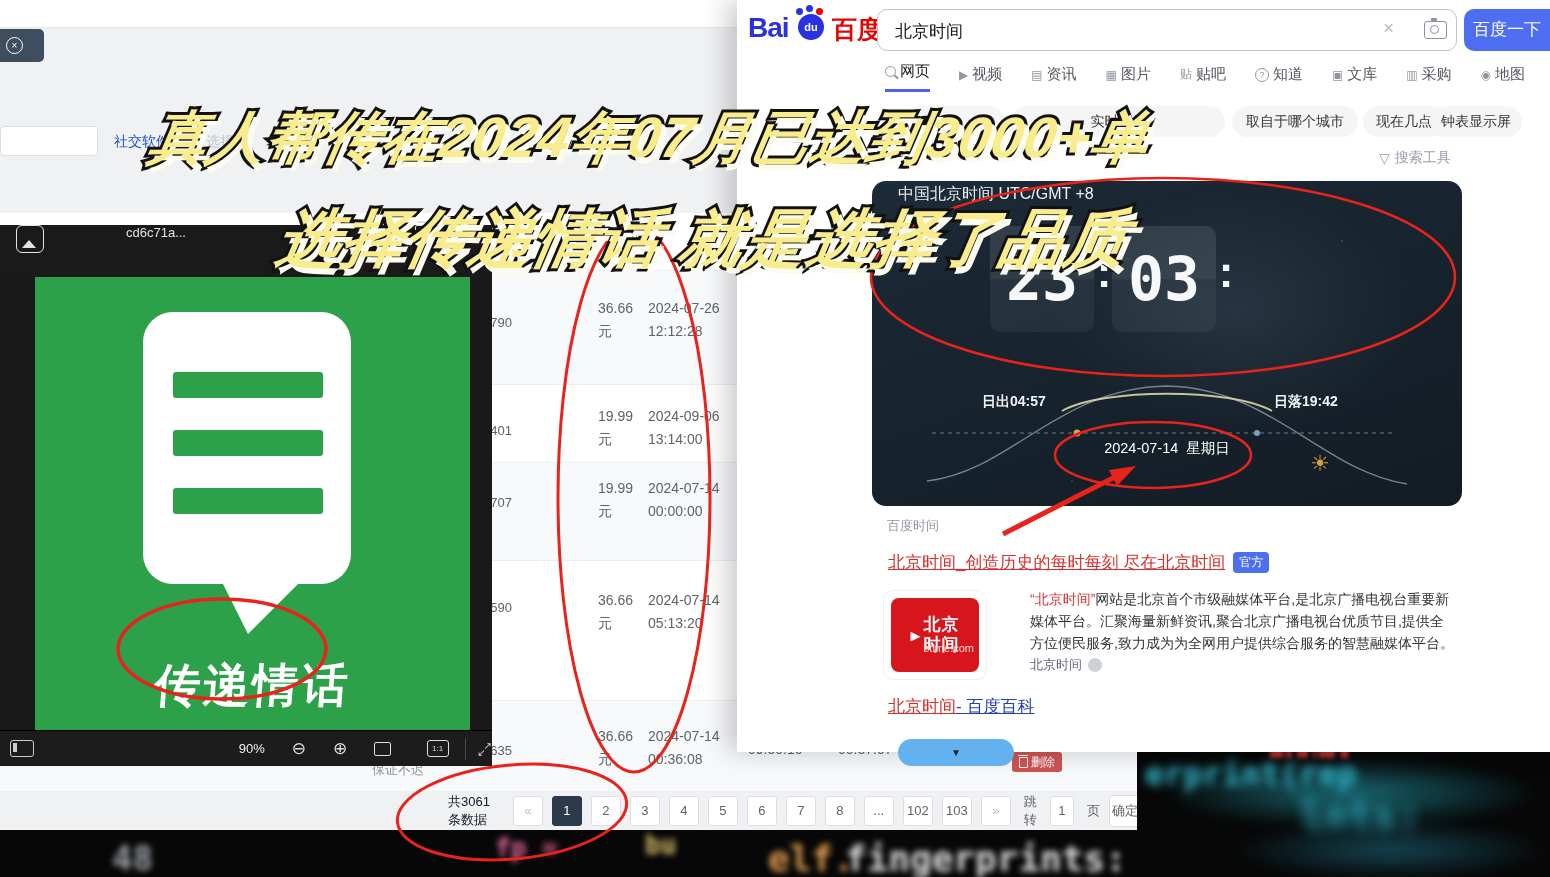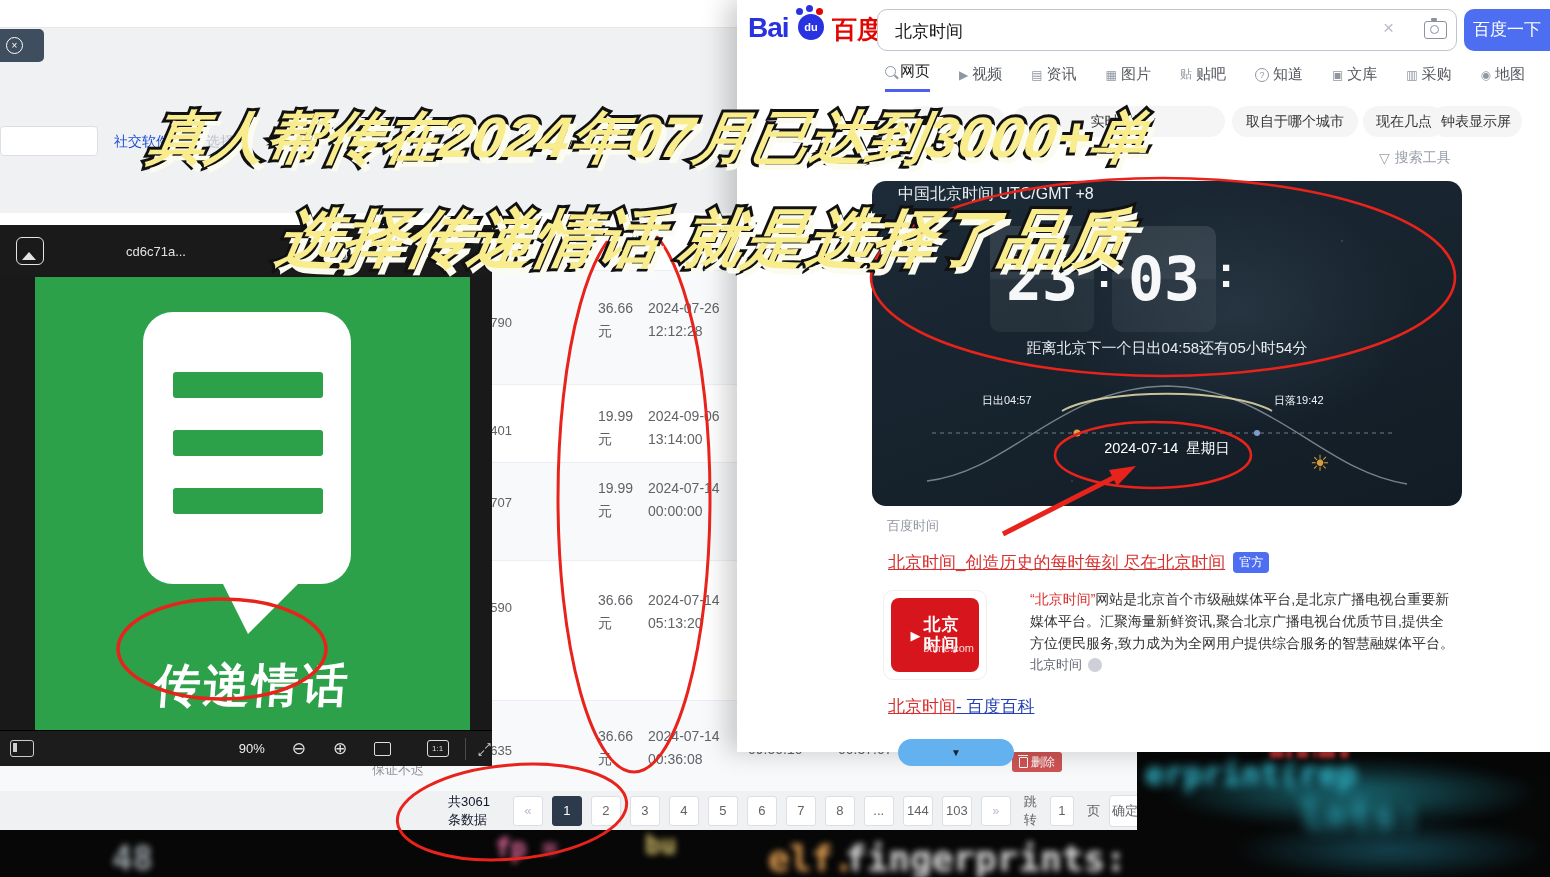--- a/index.html
+++ b/index.html
@@ -30,21 +30,21 @@
   .pagi{position:absolute;left:448px;top:793px;display:flex;align-items:center;gap:9px;z-index:11}
   .pagi .total{font-size:13px;color:#0f172a;margin-right:3px}
   .pbox{min-width:22px;height:28px;line-height:28px;text-align:center;background:#fff;border:1px solid #dcdfe6;border-radius:3px;font-size:13px;color:#606266;padding:0 3px;box-sizing:content-box}
   .pbox.arrow{color:#b4bccc;border-color:#dcdfe6}
   .pbox.active{background:#2d3a4b;color:#fff;border-color:#2d3a4b}
   .jump-label{font-size:13px;color:#606266;margin-left:4px}
   .jump-input{width:34px;height:28px;border:1px solid #dcdfe6;border-radius:3px;background:#fff;font-size:13px;color:#606266;text-align:center;line-height:28px}
   .confirm-btn{width:46px;height:30px;border:1px solid #dcdfe6;border-radius:4px;background:#fff;font-size:13px;color:#606266;text-align:center;line-height:30px}
   
   #viewer{left:0;top:225px;width:492px;height:540px;z-index:20;background:#191919}
-  .v-top{position:absolute;left:0;top:0;width:492px;height:52px;background:#1a1a1a;display:flex;align-items:center}
+  .v-top{position:absolute;left:0;top:0;width:492px;height:52px;background:#1a1a1a;display:flex;}
   .v-thumb{width:26px;height:26px;border:1.5px solid #e4e4e4;border-radius:6px;margin-left:16px;position:relative}
   .v-thumb::after{content:"";position:absolute;left:5px;bottom:4px;border-left:7px solid transparent;border-right:7px solid transparent;border-bottom:8px solid #e4e4e4}
   .v-name{color:#e2e2e2;font-size:13px;margin-left:82px}
   .v-edit{width:17px;height:15px;border:1.5px solid #ddd;border-radius:3px;margin-left:142px;position:relative}
   .v-edit::after{content:"✎";position:absolute;right:-5px;bottom:-6px;color:#ddd;font-size:11px}
   .v-rot{color:#ddd;font-size:19px;margin-left:26px}
   .v-del{margin-left:26px;width:11px;height:13px;border:1.5px solid #ddd;border-radius:2px;position:relative}
   .v-del::before{content:"";position:absolute;left:-4px;top:-5px;width:16px;height:2px;background:#ddd}
   .v-img{position:absolute;left:35px;top:52px;width:435px;height:453px;background:#2ca14a;overflow:hidden}
   .bub{position:absolute;left:108px;top:35px;width:208px;height:272px;background:#fff;border-radius:30px}
@@ -98,21 +98,21 @@
      radial-gradient(1px 1px at 400px 260px,rgba(255,255,255,.6),transparent 60%),
      radial-gradient(1px 1px at 520px 300px,rgba(255,255,255,.5),transparent 60%),
      radial-gradient(180px 120px at 62% 40%,rgba(130,160,185,.14),transparent)}
   .c-title{position:absolute;left:26px;top:3px;font-size:16px;color:#edf1f5}
   .fcard{position:absolute;top:45px;width:104px;height:106px;border-radius:10px;
      background:linear-gradient(rgba(255,255,255,.10) 0 49%,rgba(255,255,255,.055) 51% 100%);
      display:flex;align-items:center;justify-content:center}
   .fdig{font-family:"DejaVu Sans Mono",monospace;font-size:60px;font-weight:bold;color:#f5f7f9}
   .fcolon{position:absolute;top:66px;width:16px;text-align:center;font-size:44px;font-weight:bold;color:#f5f7f9}
   .c-count{position:absolute;left:0;top:158px;width:590px;text-align:center;font-size:15px;color:#e8edf2}
-  .c-sun-label{position:absolute;font-size:11px;font-weight:normal;color:#f0f4f7}
+  .c-sun-label{position:absolute;font-size:14px;font-weight:bold;color:#f0f4f7}
   .c-date{position:absolute;left:0;top:258px;width:590px;text-align:center;font-size:14.5px;color:#fff}
   .c-sunico{position:absolute;left:438px;top:270px;font-size:22px;color:#d79d3c}
   .b-src{position:absolute;font-size:13px;color:#9195a3}
   
   .r-title{position:absolute;font-size:17px;display:flex;align-items:center;white-space:nowrap}
   .red-u{color:#d6302e;text-decoration:underline}
   .blue-u{color:#2440b3;text-decoration:underline}
   .badge{margin-left:8px;background:#4e6ef2;color:#fff;font-size:12px;padding:2px 6px;border-radius:4px;text-decoration:none}
   .r-logo{position:absolute;left:146px;top:590px;width:102px;height:88px;background:#fff;border:1px solid #efefef;border-radius:10px;display:flex;align-items:center;justify-content:center}
   .r-logo-in{width:88px;height:74px;background:#d6161c;border-radius:8px;position:relative;display:flex;align-items:center;justify-content:center;gap:3px}
@@ -208,21 +208,21 @@
     <span class="pbox arrow">«</span>
     <span class="pbox active">1</span>
     <span class="pbox">2</span>
     <span class="pbox">3</span>
     <span class="pbox">4</span>
     <span class="pbox">5</span>
     <span class="pbox">6</span>
     <span class="pbox">7</span>
     <span class="pbox">8</span>
     <span class="pbox">...</span>
-    <span class="pbox">144</span>
+    <span class="pbox">102</span>
     <span class="pbox">103</span>
     <span class="pbox arrow">»</span>
     <span class="jump-label">跳转</span>
     <span class="jump-input">1</span>
     <span class="jump-label">页</span>
     <span class="confirm-btn">确定</span>
   </div>
 </div>
 
 <div class="del-btn abs">
@@ -336,21 +336,20 @@
   <div class="clock">
     <span class="c-title">中国北京时间 UTC/GMT +8</span>
     <div class="fcard" style="left:118px">
         <span class="fdig">23</span>
       </div>
     <span class="fcolon" style="left:224px">:</span>
     <div class="fcard" style="left:240px">
         <span class="fdig">03</span>
       </div>
     <span class="fcolon" style="left:346px">:</span>
-    <div class="c-count">距离北京下一个日出04:58还有05小时54分</div>
     <svg width="590" height="110" style="position:absolute;left:0;top:195px">
       <line x1="60" y1="57" x2="520" y2="57" stroke="#9aa3ab" stroke-width="1" stroke-dasharray="4 4" opacity="0.7"></line>
       <path d="M 55 105 C 140 95, 185 12, 295 10 C 400 12, 450 95, 535 108" fill="none" stroke="#8a929a" stroke-width="1.4" opacity="0.85"></path>
       <path d="M 190 35 C 230 12, 360 12, 400 35" fill="none" stroke="#ddd5a5" stroke-width="2" opacity="0.9"></path>
       <circle cx="205" cy="57" r="3.5" fill="#e0a050"></circle>
       <circle cx="385" cy="57" r="3" fill="#7e9cc8"></circle>
     </svg>
     <span class="c-sun-label" style="left:110px;top:212px">日出04:57</span>
     <span class="c-sun-label" style="left:402px;top:212px">日落19:42</span>
     <div class="c-date">

